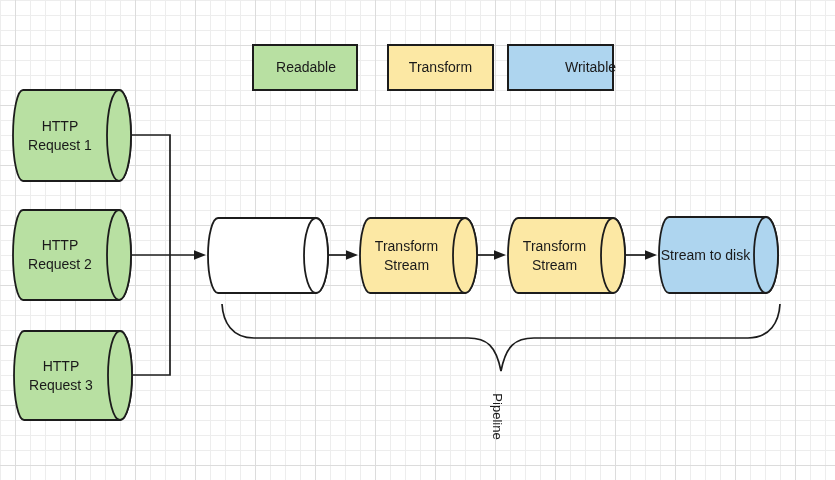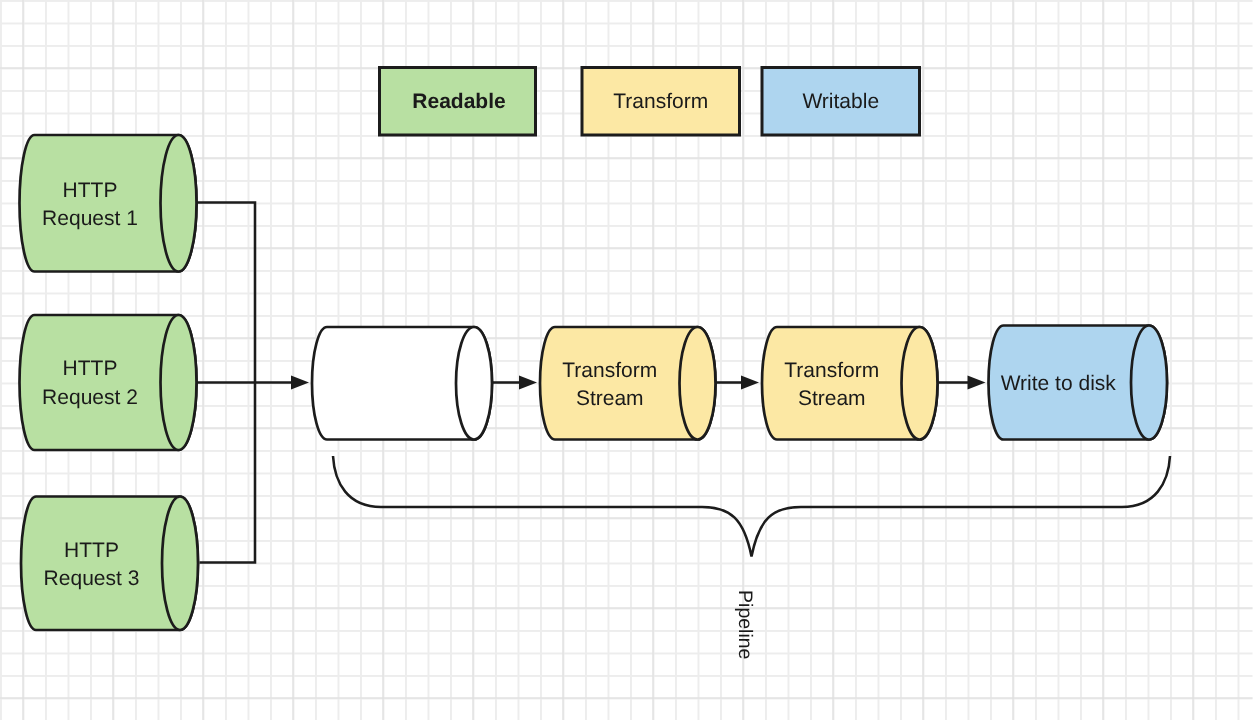--- a/index.html
+++ b/index.html
@@ -107,31 +107,31 @@
     </g>
 
     <g>
       <path class="shape-body" d="M 669 217 H 766 A 12 38 0 0 1 766 293 H 669 A 10 38 0 0 1 669 217 Z" fill="#aed5ef"></path>
       <ellipse class="shape-body" cx="766" cy="255" rx="12" ry="38" fill="#aed5ef"></ellipse>
     </g>
 
     <path class="edge" d="M 222 304 C 223 322 232 338 254 338 L 468 338 C 487 338 496 346 501 371 C 506 346 515 338 534 338 L 748 338 C 770 338 779 322 780 304"></path>
   </svg>
 
-  <div class="lbl" style="left:253px; top:45px; width:106px; height:45px;font-weight:bold;">Readable</div>
+  <div class="lbl" style="left:253px; top:45px; width:106px; height:45px;">Readable</div>
   <div class="lbl" style="left:388px; top:45px; width:105px; height:45px;">Transform</div>
-  <div class="lbl" style="left:508px; top:45px; width:105px; height:45px;">Writable</div>
+  <div class="lbl" style="left:508px; top:45px; width:105px; height:45px;padding-left:30px;">Writable</div>
 
   <div class="lbl" style="left:13px; top:90px; width:94px; height:91px;">HTTP
 Request 1</div>
   <div class="lbl" style="left:13px; top:210px; width:94px; height:90px;">HTTP
 Request 2</div>
   <div class="lbl" style="left:14px; top:331px; width:94px; height:89px;">HTTP
 Request 3</div>
 
   <div class="lbl" style="left:360px; top:218px; width:93px; height:75px;">Transform
 Stream</div>
   <div class="lbl" style="left:508px; top:218px; width:93px; height:75px;">Transform
 Stream</div>
-  <div class="lbl" style="left:659px; top:217px; width:93px; height:76px;">Write to disk</div>
+  <div class="lbl" style="left:659px; top:217px; width:93px; height:76px;">Stream to disk</div>
 
   <div class="lbl rot" style="left:467px; top:409px; width:60px; height:15px;">Pipeline</div>
 </div>
 
 </body></html>

